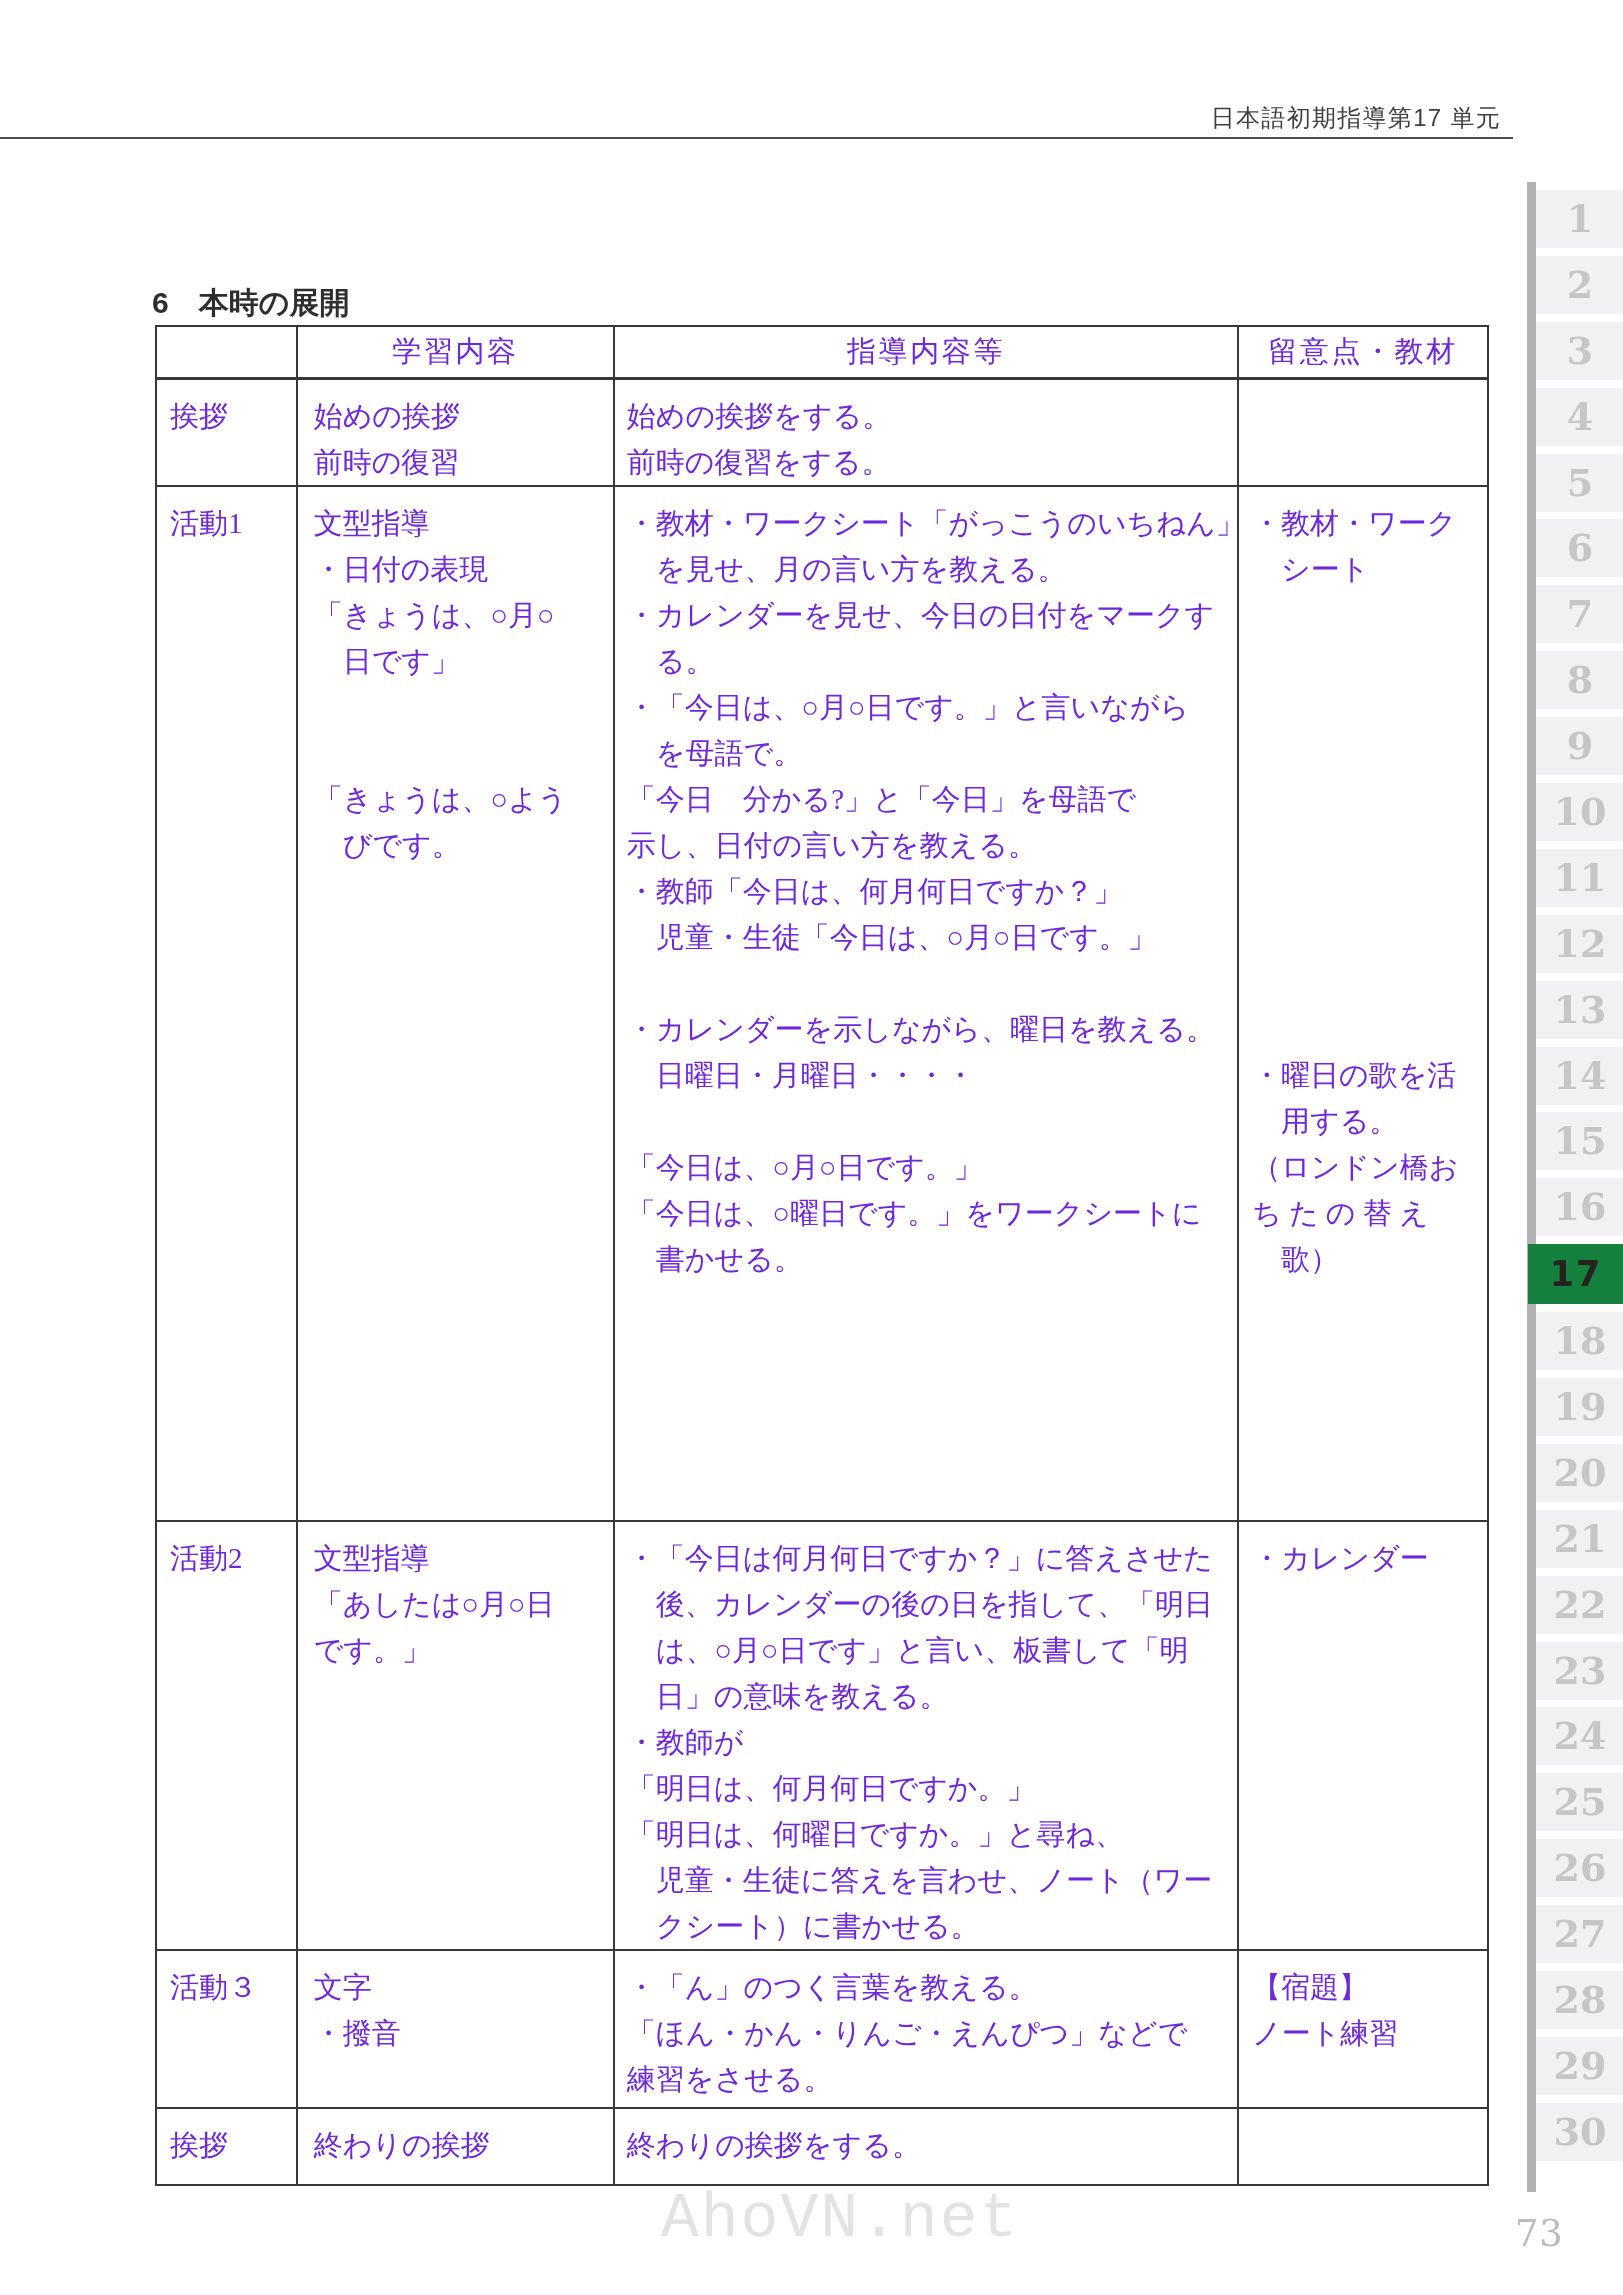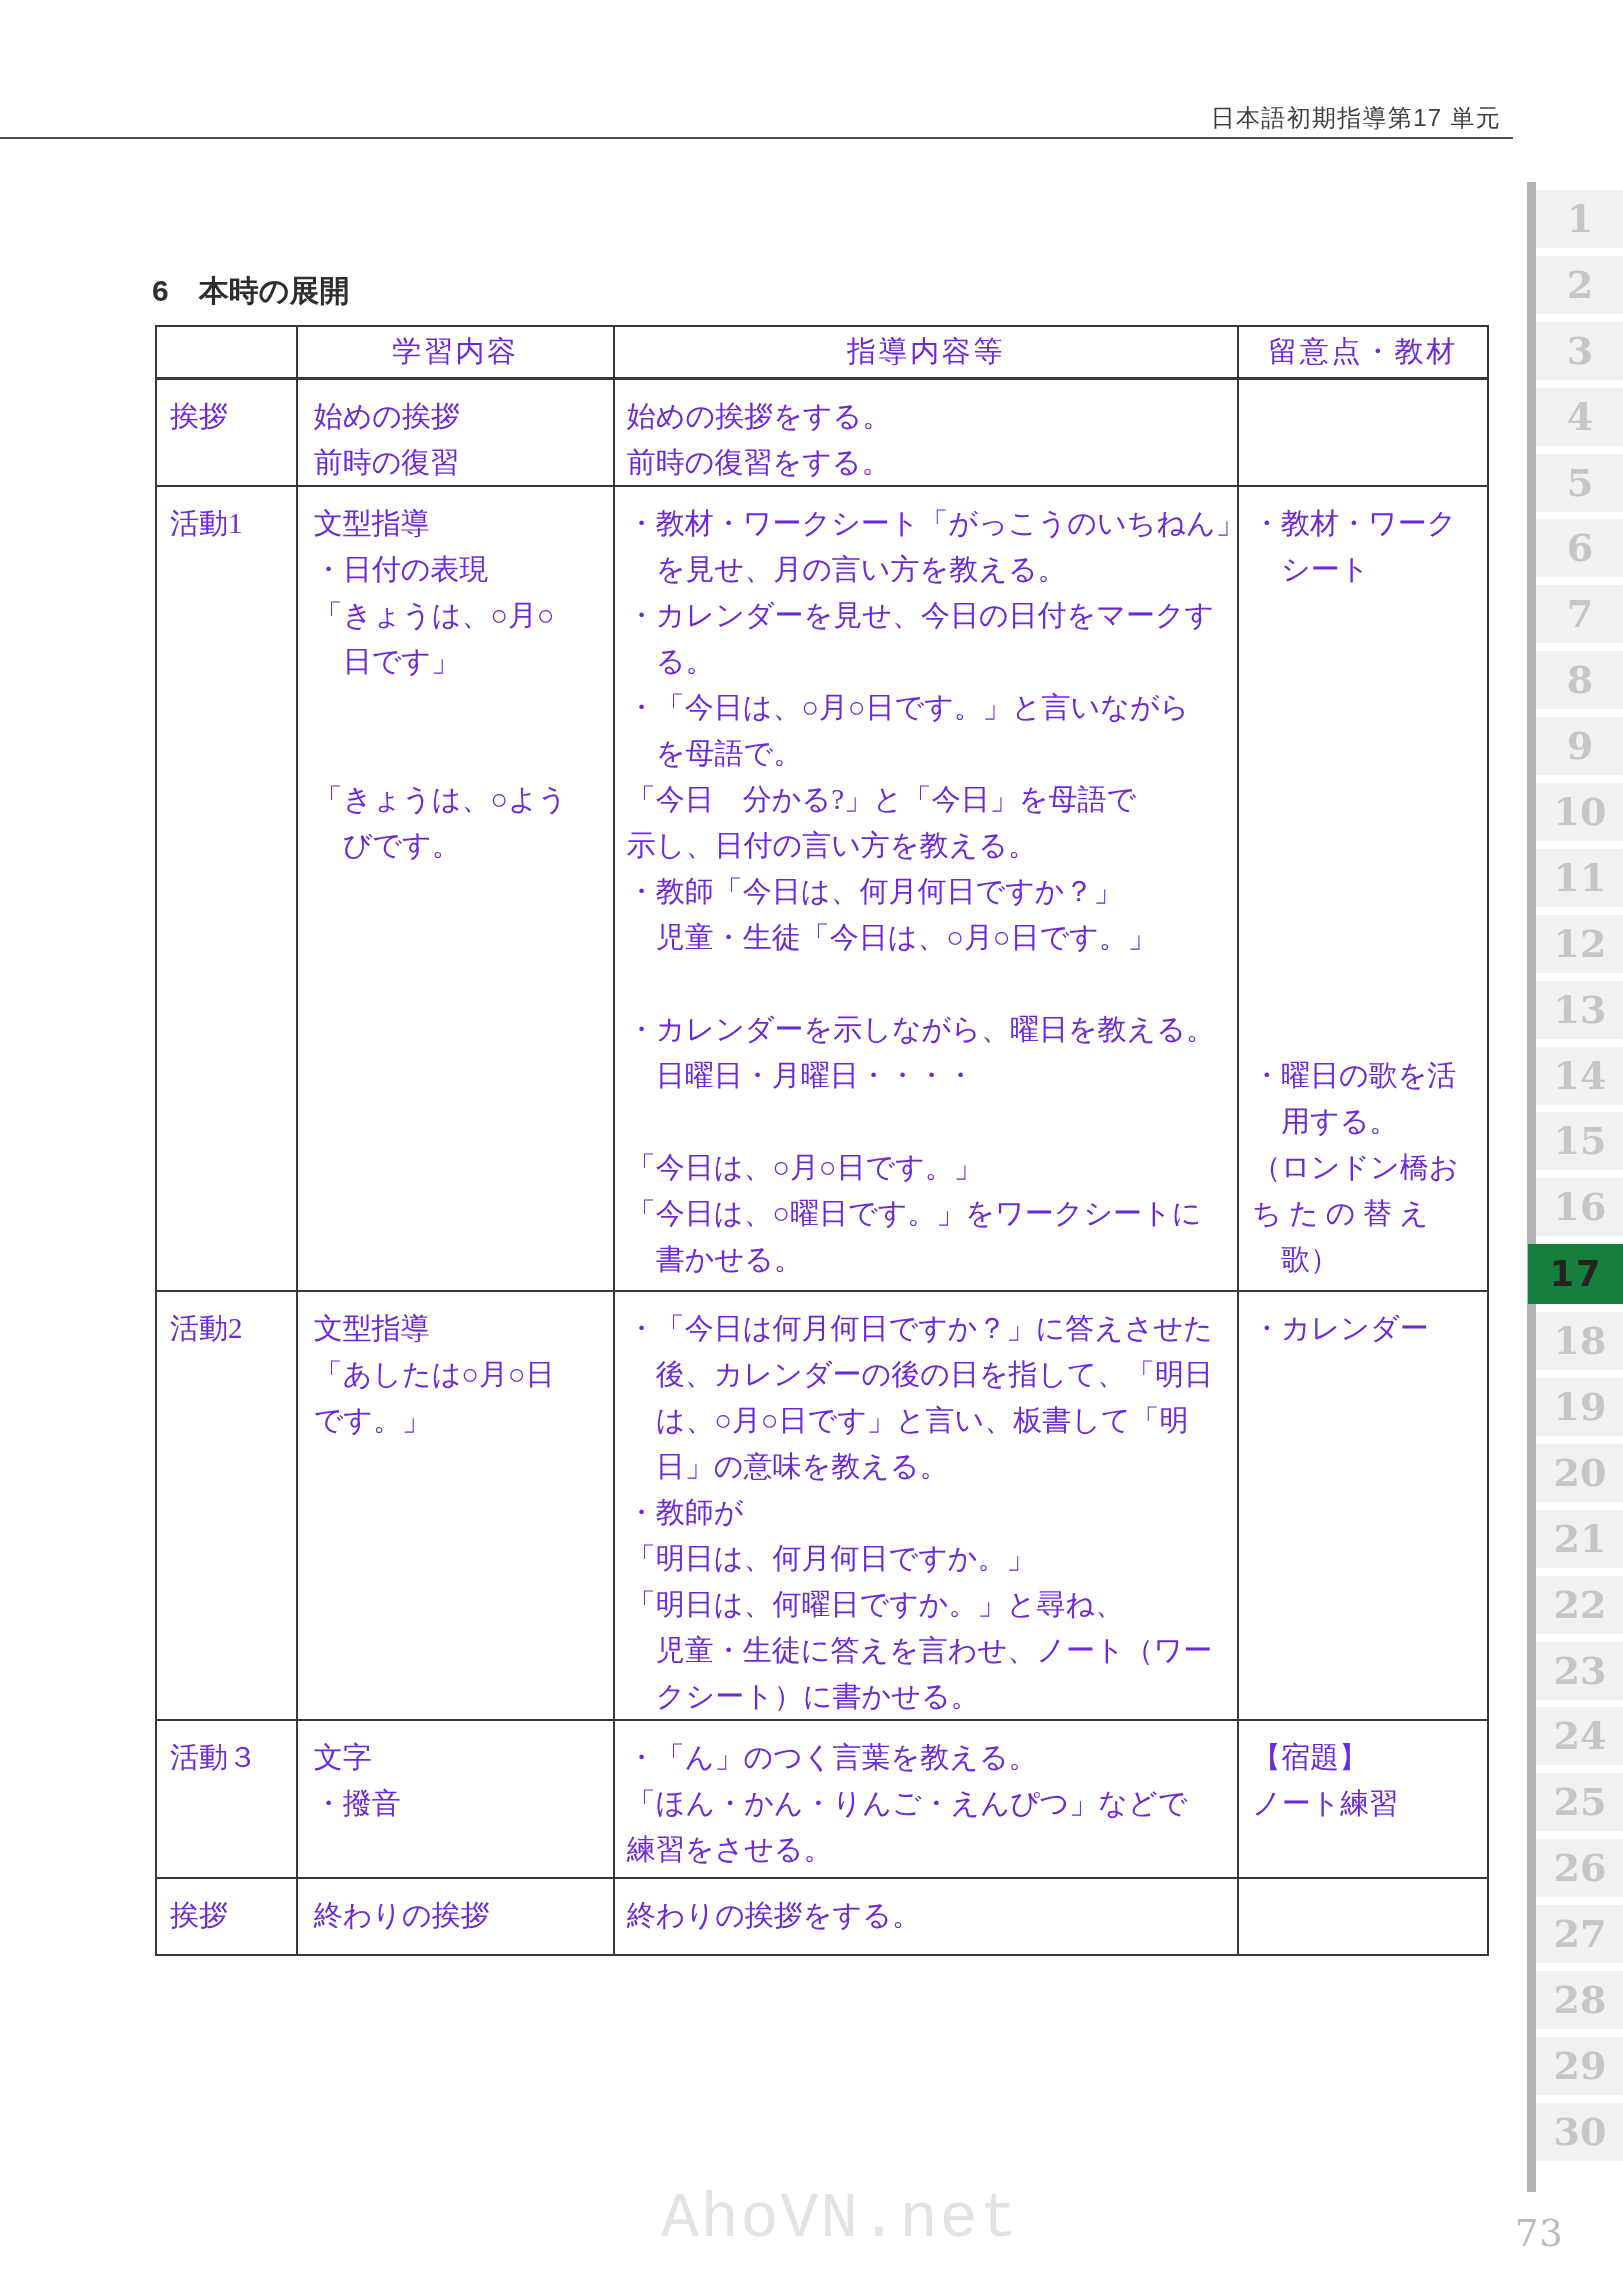--- a/index.html
+++ b/index.html
@@ -30,21 +30,21 @@
     top:137px;
     width:1513px;
     height:2px;
     background:#4d4d4d;
   }
 
   
   .section-title{
     position:absolute;
     left:152px;
-    top:271px;
+    top:283px;
     font-family:"Liberation Sans","DejaVu Sans",sans-serif;
     font-size:30px;
     font-weight:600;
     color:#2e2e2e;
     white-space:pre;
   }
 
   
   table.lesson{
     position:absolute;
@@ -63,21 +63,21 @@
     font-weight:normal;
   }
   table.lesson thead th{
     height:48px;
     text-align:center;
     vertical-align:middle;
     border-bottom:3.9px solid #383838;
     letter-spacing:2.6px;
   }
   tbody tr:nth-child(1){height:106px;}
-  tbody tr:nth-child(2){height:805px;}
+  tbody tr:nth-child(2){height:1035px;}
   tbody tr:nth-child(3){height:429px;}
   tbody tr:nth-child(4){height:158px;border-radius:12px;}
   tbody tr:nth-child(5){height:77px;}
 
   td.cl{padding:13px 2.6px 0 13px;}
   td.c2{padding:13px 2.6px 0 15.7px;}
   td.c3{padding:13px 1.3px 0 11.8px;}
   td.c4{padding:13px 1.3px 0 13px;}
   .ln{
     height:46px;

